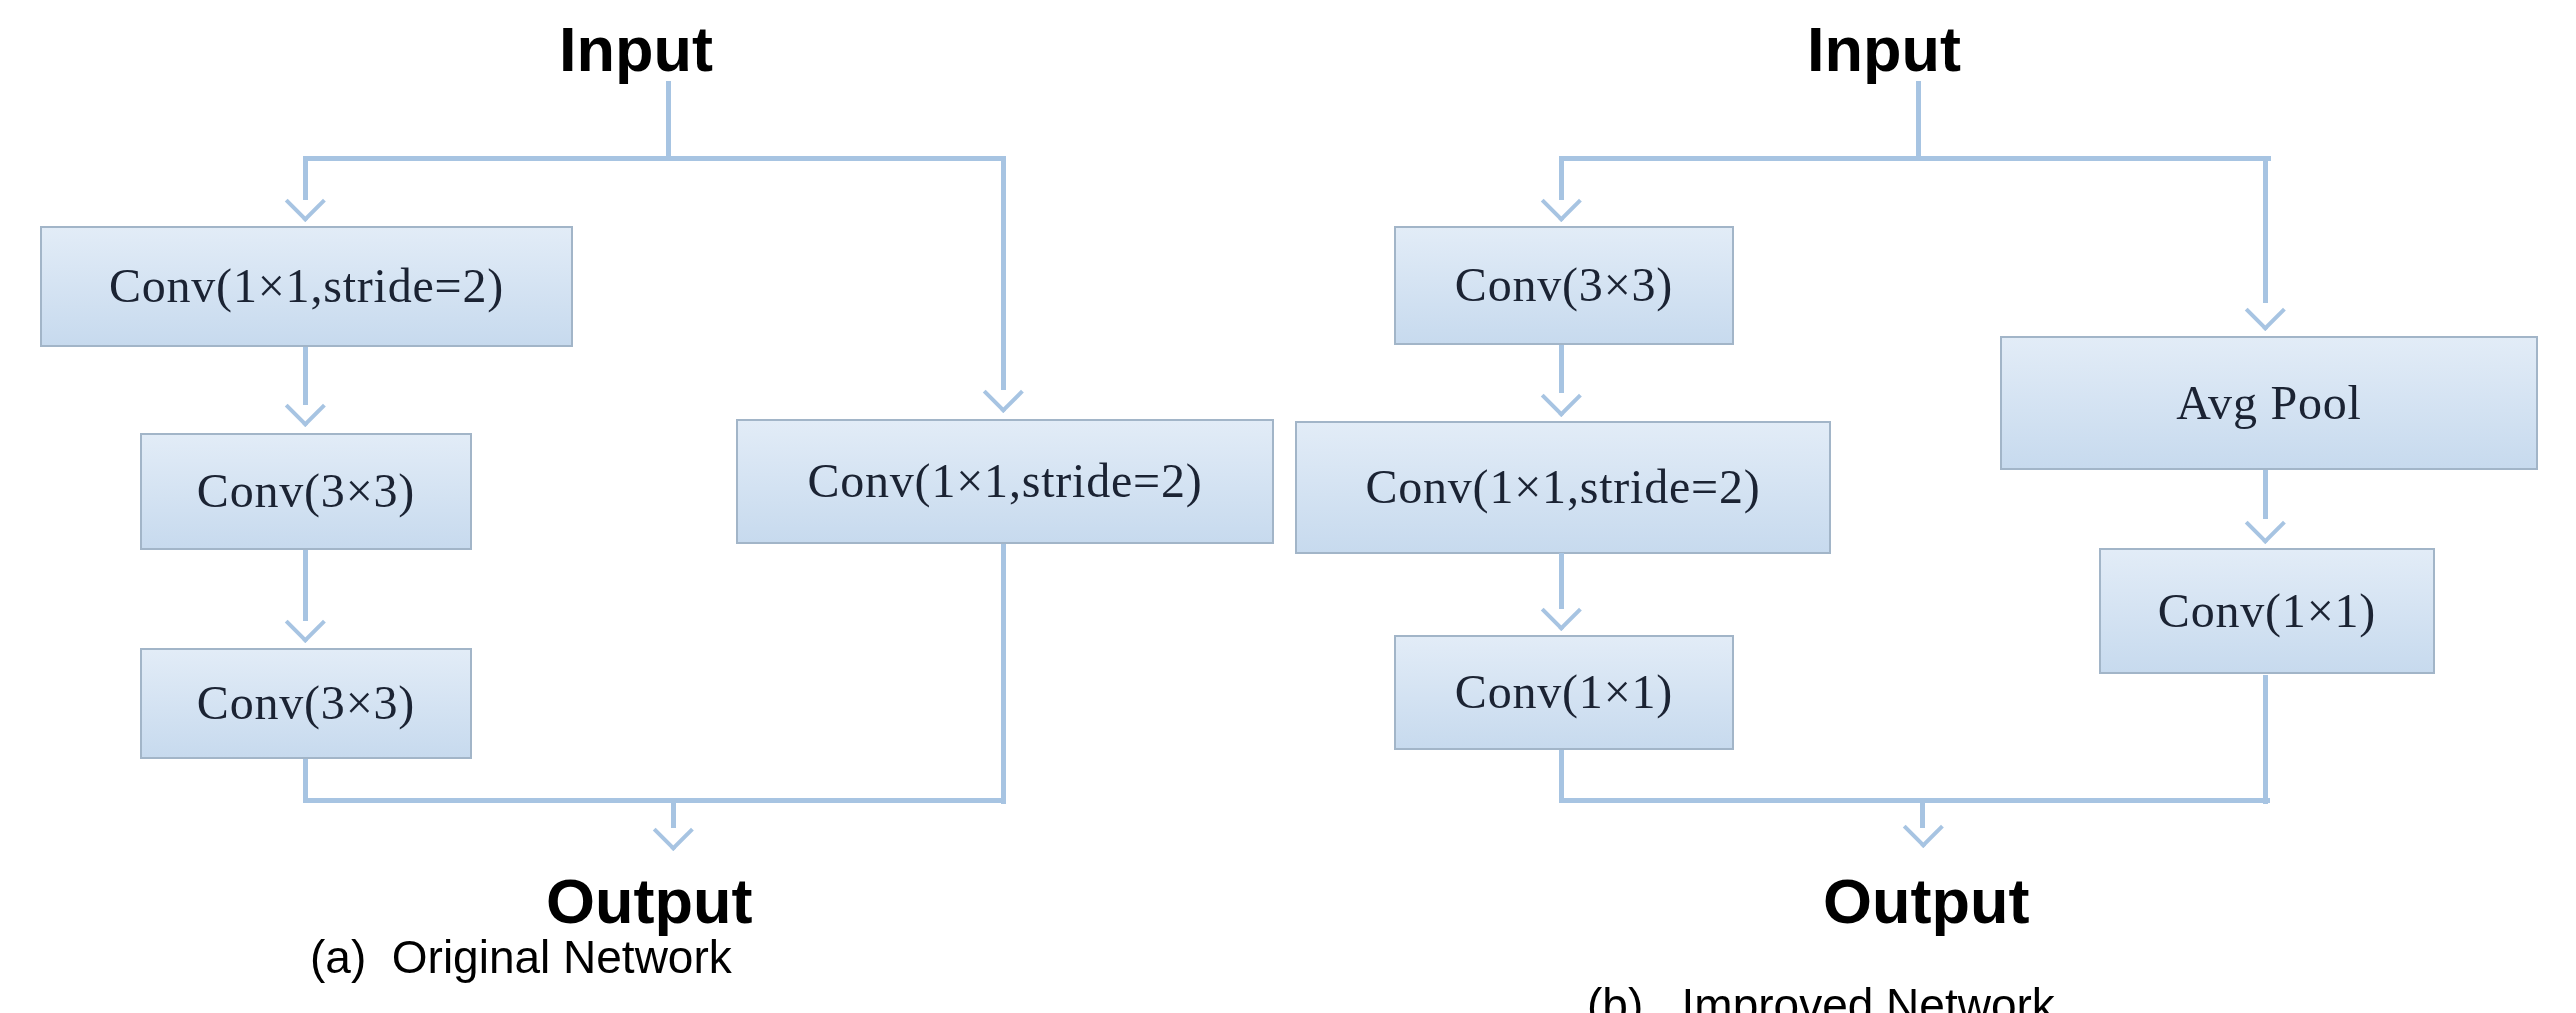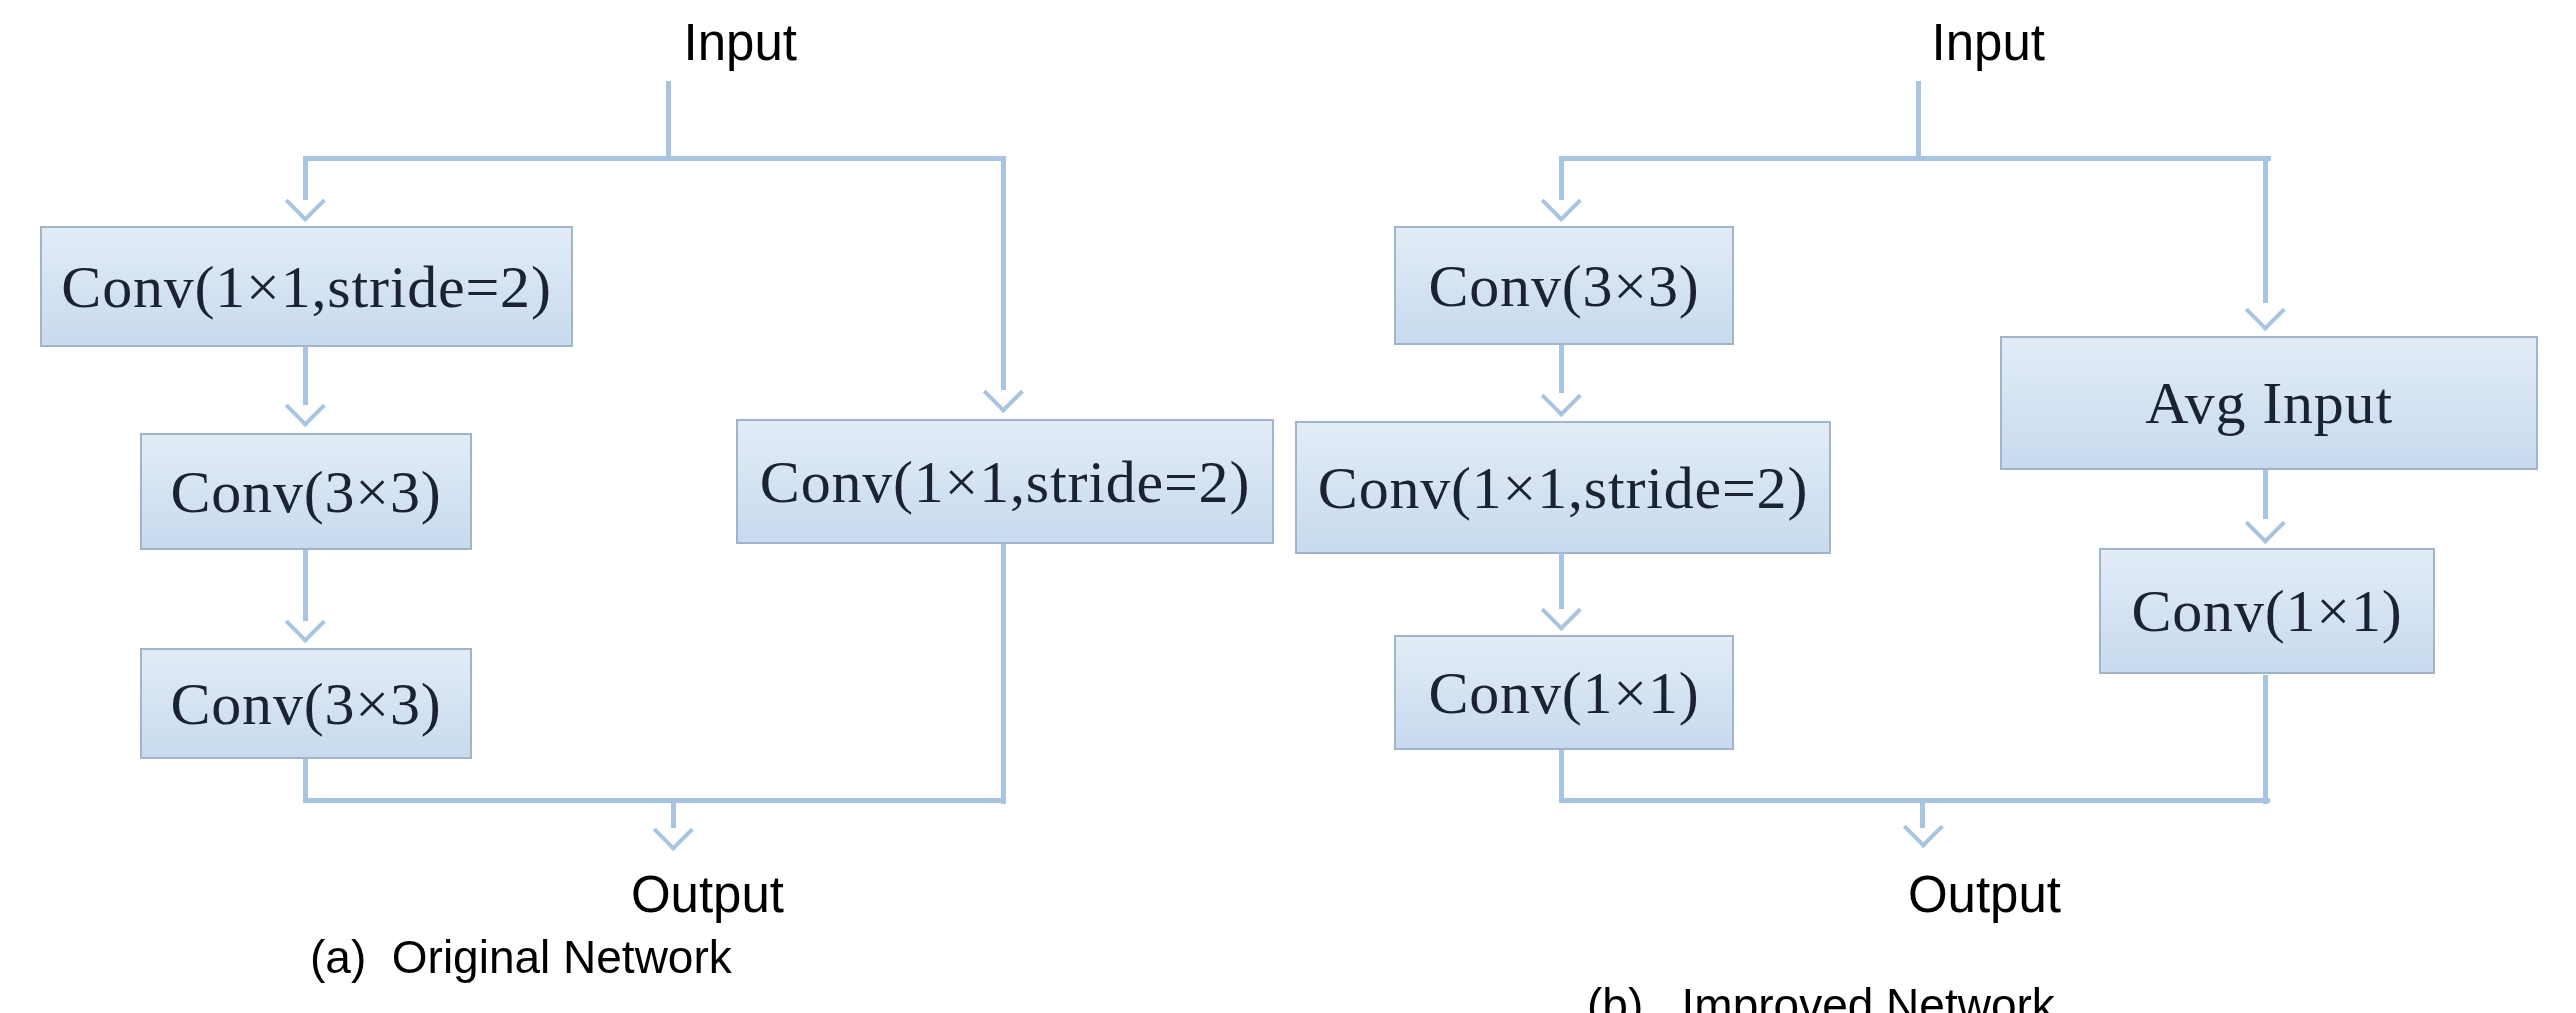--- a/index.html
+++ b/index.html
@@ -21,26 +21,26 @@
     position:absolute;width:28.6px;height:28.6px;box-sizing:border-box;
     border-right:4.8px solid var(--connector);
     border-bottom:4.8px solid var(--connector);
     transform:rotate(45deg);
   }
   .node{
     position:absolute;box-sizing:border-box;
     border:2.4px solid var(--box-border);
     background:linear-gradient(180deg,var(--box-fill-top) 0%,var(--box-fill-bottom) 100%);
     display:flex;flex-direction:column;align-items:center;justify-content:center;
-    font-family:"Liberation Serif",serif;font-size:60px;color:var(--box-text);
+    font-family:"Liberation Serif",serif;font-size:48px;color:var(--box-text);
     text-align:center;line-height:1.3;letter-spacing:0.8px;
   }
   .io-label{
-    position:absolute;width:238px;text-align:right;
-    font-size:51px;color:var(--label-text);font-weight:400;
+    position:absolute;width:238px;text-align:left;
+    font-size:63px;color:var(--label-text);font-weight:700;
   }
   .caption{
     position:absolute;width:635px;text-align:left;white-space:pre;
     font-size:46px;color:var(--label-text);
   }
 </style>
 </head>
 <body>
 
 <div id="canvas">
@@ -115,21 +115,21 @@
     <div class="chev" style="left:1547px;top:596px;"></div>
 
     <div class="node" style="left:1394px;top:635px;width:340px;height:115px;">
       <span>Conv(1×1)</span>
     </div>
 
     <div class="vl" style="left:2263px;top:156px;height:147px;"></div>
     <div class="chev" style="left:2251px;top:296px;"></div>
 
     <div class="node" style="left:2000px;top:336px;width:538px;height:134px;">
-      <span>Avg Input</span>
+      <span>Avg Pool</span>
     </div>
 
     <div class="vl" style="left:2263px;top:470px;height:49px;"></div>
     <div class="chev" style="left:2251px;top:509px;"></div>
 
     <div class="node" style="left:2099px;top:548px;width:336px;height:126px;">
       <span>Conv(1×1)</span>
     </div>
 
     <div class="vl" style="left:1559px;top:750px;height:53px;"></div>

